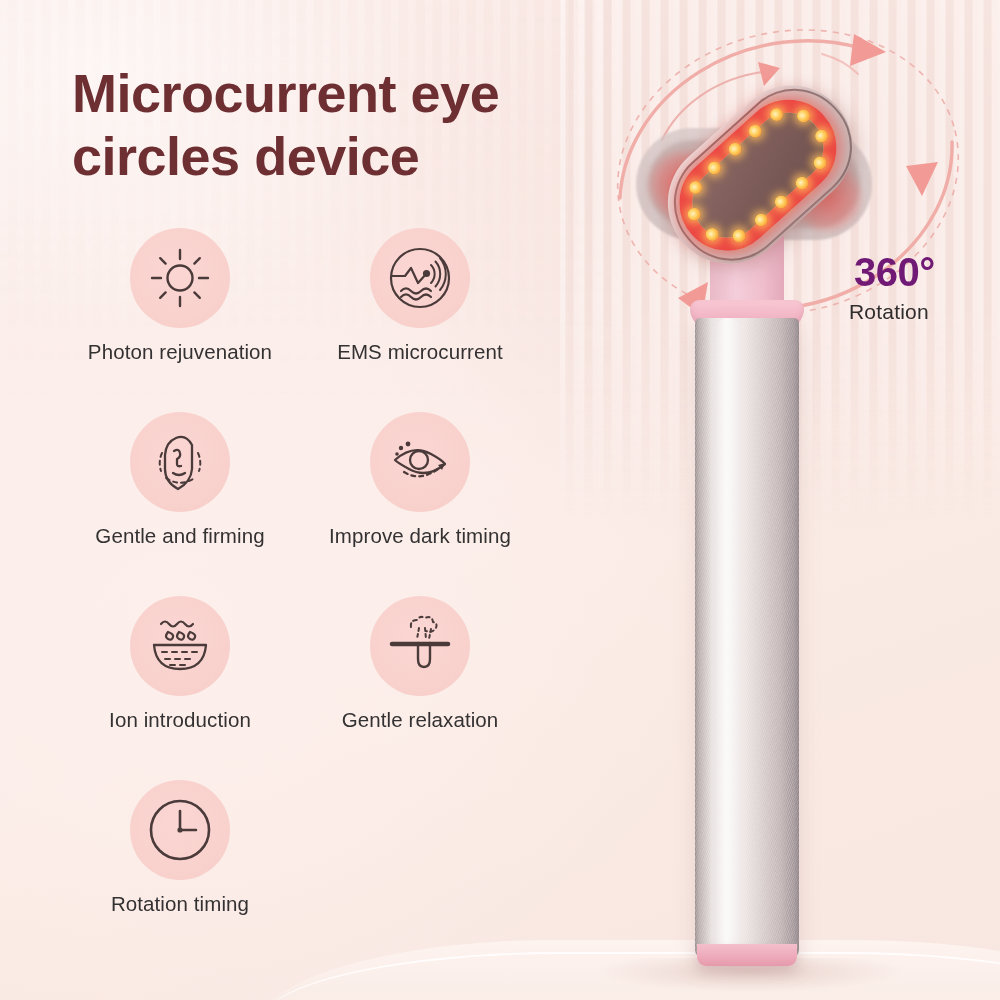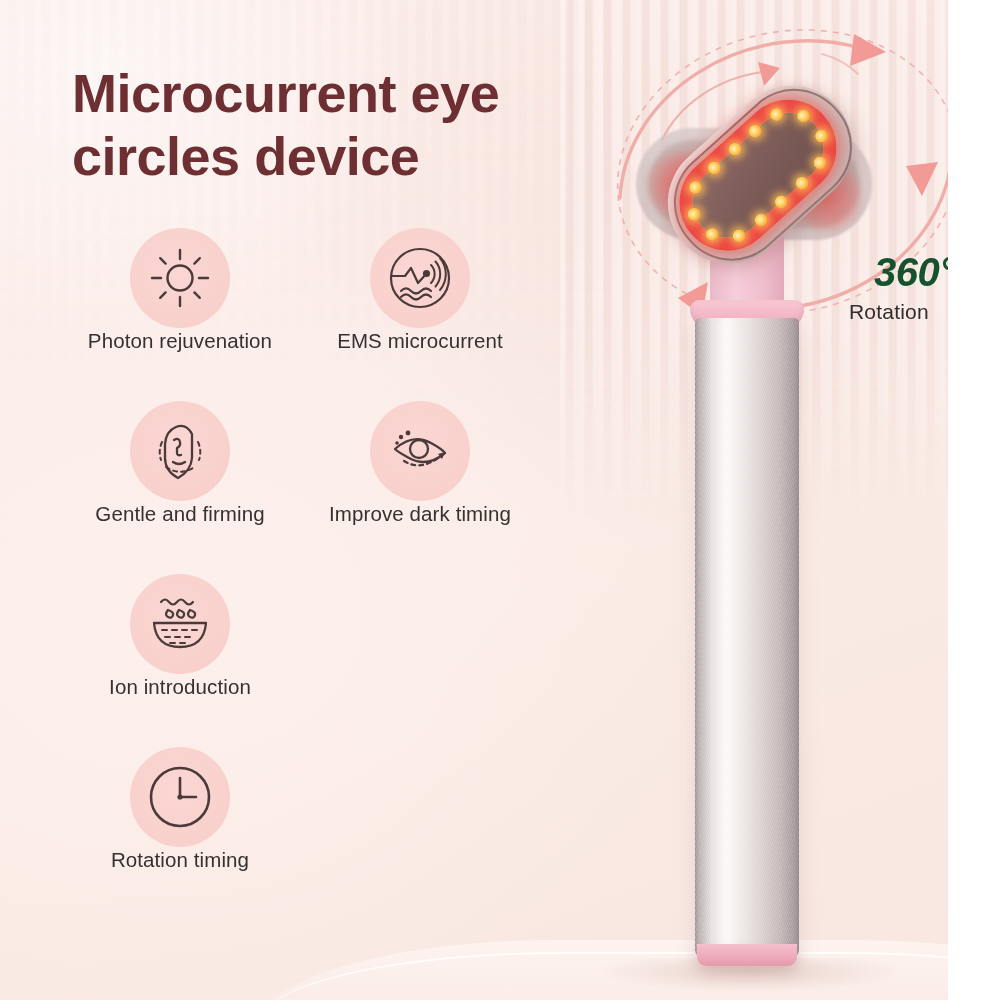--- a/index.html
+++ b/index.html
@@ -2,26 +2,25 @@
 <html><head>
 <meta charset="utf-8">
 <style>
   html, body {
     margin: 0;
     padding: 0;
     background: #ffffff;
   }
   #poster {
     position: relative;
-    width: 916px;
+    width: 1000px;
     height: 1000px;
     overflow: hidden;
     font-family: "Liberation Sans", sans-serif;
     background: #fbeeea;
-    padding-left: 32px;
   }
 
   
   .bg-base {
     position: absolute;
     inset: 0;
     background:
       radial-gradient(ellipse 700px 520px at 78% 20%, #f7e2dd 0%, rgba(247,226,221,0) 68%),
       radial-gradient(ellipse 760px 640px at 18% 62%, #fdf0ec 0%, rgba(253,240,236,0) 70%),
       linear-gradient(160deg, #fbece8 0%, #fbeeea 38%, #faeae4 68%, #f8e6e1 100%);
@@ -116,21 +115,21 @@
     width: 100px; height: 100px;
     border-radius: 50%;
     background: radial-gradient(circle at 46% 42%, #fbd6d2 0%, #f9d2ce 55%, #f6cbc7 100%);
     display: flex;
     align-items: center;
     justify-content: center;
     filter: blur(0px);
   }
   .feat-disc svg { display: block; overflow: visible; }
   .feat-label {
-    margin-top: 1px;
+    margin-top: 12px;
     font-size: 20.5px;
     color: #333132;
     white-space: nowrap;
     letter-spacing: 0.1px;
   }
 
   .handle {
     position: absolute;
     left: 695px; top: 318px;
     width: 104px; height: 640px;
@@ -268,27 +267,26 @@
     border-radius: 50%;
     background: radial-gradient(circle at 45% 40%, #fff3c4 0%, #ffd05e 38%, #f7a23c 72%, rgba(247,120,60,0) 100%);
     box-shadow: 0 0 9px 3px rgba(255,190,90,0.85);
   }
 
   
   .rot-svg { position: absolute; left: 592px; top: 10px; width: 400px; height: 340px; overflow: visible; }
 
   .badge-360 {
     position: absolute;
-    left: 874px; top: 252px;
+    left: 854px; top: 252px;
     font-size: 40px;
     font-weight: 700;
-    color: #14532d;
+    color: #701a75;
     letter-spacing: -0.5px;
     line-height: 1;
-    font-style: italic;
   }
   .badge-rot {
     position: absolute;
     left: 849px; top: 300px;
     font-size: 21px;
     color: #2f2c2d;
     letter-spacing: 0.2px;
   }
 </style>
 </head>
@@ -390,20 +388,33 @@
             <g stroke-width="2" stroke-dasharray="5 5">
               <line x1="13" y1="35" x2="49" y2="35"></line>
               <line x1="16" y1="42" x2="46" y2="42"></line>
               <line x1="21" y1="48" x2="41" y2="48"></line>
             </g>
           </svg>
         </div>
         <div class="feat-label">Ion introduction</div>
       </div>
 
+      <div class="feat">
+        <div class="feat-disc">
+          <svg width="62" height="62" viewBox="0 0 62 62" fill="none" stroke="#4a3b3a" stroke-width="2.4" stroke-linecap="round" stroke-linejoin="round">
+            <path d="M22 12 q-1 -7 6 -7 q3 -5 8 -2 q7 -3 8 4 q6 2 2 7 q-3 4 -9 2" stroke-dasharray="3.5 3.5" stroke-width="2"></path>
+            <path d="M30 13 l-2 11" stroke-dasharray="3 3" stroke-width="2"></path>
+            <path d="M36 13 l1 11" stroke-dasharray="3 3" stroke-width="2"></path>
+            <path d="M42 14 l-2 10" stroke-dasharray="3 3" stroke-width="2"></path>
+            <line x1="3" y1="29" x2="59" y2="29" stroke-width="4.5"></line>
+            <path d="M29 28 L29 44 q0 8 6 8 q6 0 6 -8 L41 28"></path>
+          </svg>
+        </div>
+        <div class="feat-label">Gentle relaxation</div>
+      </div>
     </div>
 
     <div class="feat-row">
 
       <div class="feat">
         <div class="feat-disc">
           <svg width="62" height="62" viewBox="0 0 62 62" fill="none" stroke="#4a3b3a" stroke-width="2.6" stroke-linecap="round" stroke-linejoin="round">
             <circle cx="31" cy="31" r="29"></circle>
             <path d="M31 12 L31 31 L47 31"></path>
             <circle cx="31" cy="31" r="2.6" fill="#4a3b3a" stroke="none"></circle>

